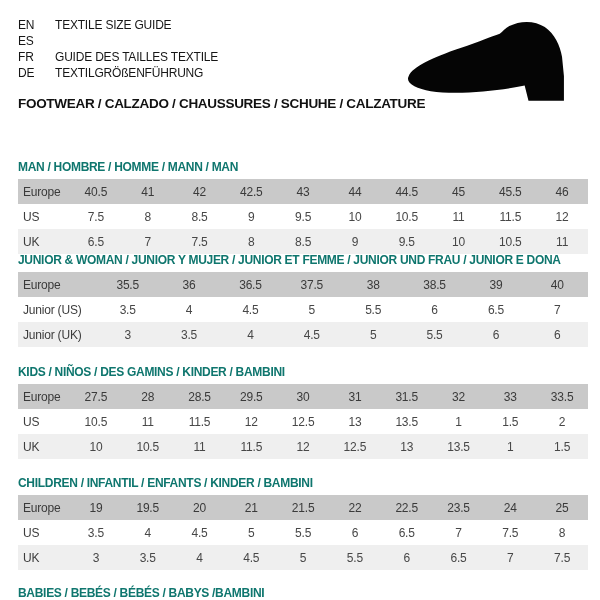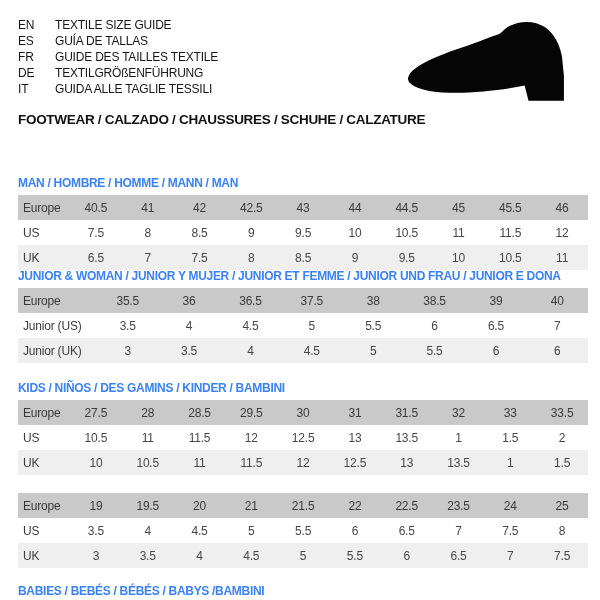--- a/index.html
+++ b/index.html
@@ -18,21 +18,21 @@
   .lang-code { width: 37px; flex: 0 0 37px; }
   .category-line { margin-top: 15px; font-size: 13.5px; font-weight: bold; letter-spacing: -0.3px; color: #111; }
 
   .shoe-wrap { position: absolute; top: 16px; right: 15px; width: 182px; height: 92px; }
   .shoe-wrap svg { width: 100%; height: 100%; }
 
   
   main { display: block; }
   .size-section h2 {
     font-size: 12px; font-weight: bold; letter-spacing: -0.3px;
-    color: #3b82f6; line-height: 12px; margin-bottom: 6px;
+    color: #0f766e; line-height: 12px; margin-bottom: 6px;
   }
   main section:nth-of-type(1) { margin-top: 50px; }
   main section:nth-of-type(2) { }
   main section:nth-of-type(3) { margin-top: 19px; }
   main section:nth-of-type(4) { margin-top: 18px; }
   main section:nth-of-type(5) { margin-top: 17px; }
 
   table.size-table {
     border-collapse: collapse; table-layout: fixed;
     width: 570px; font-size: 12px;
@@ -62,37 +62,32 @@
 
   <header>
     <div class="langs">
   <div class="lang-row">
     <span class="lang-code">EN</span>
     <span class="lang-label">TEXTILE SIZE GUIDE</span>
   </div>
 
   <div class="lang-row">
     <span class="lang-code">ES</span>
-    <span class="lang-label">GUÍA DE TALLAS</span>
   </div>
 
   <div class="lang-row">
     <span class="lang-code">FR</span>
     <span class="lang-label">GUIDE DES TAILLES TEXTILE</span>
   </div>
 
   <div class="lang-row">
     <span class="lang-code">DE</span>
     <span class="lang-label">TEXTILGRÖßENFÜHRUNG</span>
   </div>
 
-  <div class="lang-row">
-    <span class="lang-code">IT</span>
-    <span class="lang-label">GUIDA ALLE TAGLIE TESSILI</span>
-  </div>
 </div>
 
     <div class="shoe-wrap">
       <svg viewBox="0 0 190 95" preserveAspectRatio="xMidYMid meet" aria-hidden="true">
         <path fill="#050505" d="
           M 6 62
           C 10 53, 30 43, 60 33
           C 80 26, 92 21, 101 18
           C 104 16, 107 12, 111 10
           C 122 4, 138 4, 148 11
@@ -247,20 +242,21 @@
               <td>13</td>
               <td>13.5</td>
               <td>1</td>
               <td>1.5</td>
             </tr>
 </tbody>
     </table>
   </section>
 
   <section class="size-section">
+    <h2>CHILDREN / INFANTIL / ENFANTS / KINDER / BAMBINI</h2>
     <table class="size-table">
       <tbody>
   <tr>
     <th>Europe</th>
   <td>19</td>
               <td>19.5</td>
               <td>20</td>
               <td>21</td>
               <td>21.5</td>
               <td>22</td>

